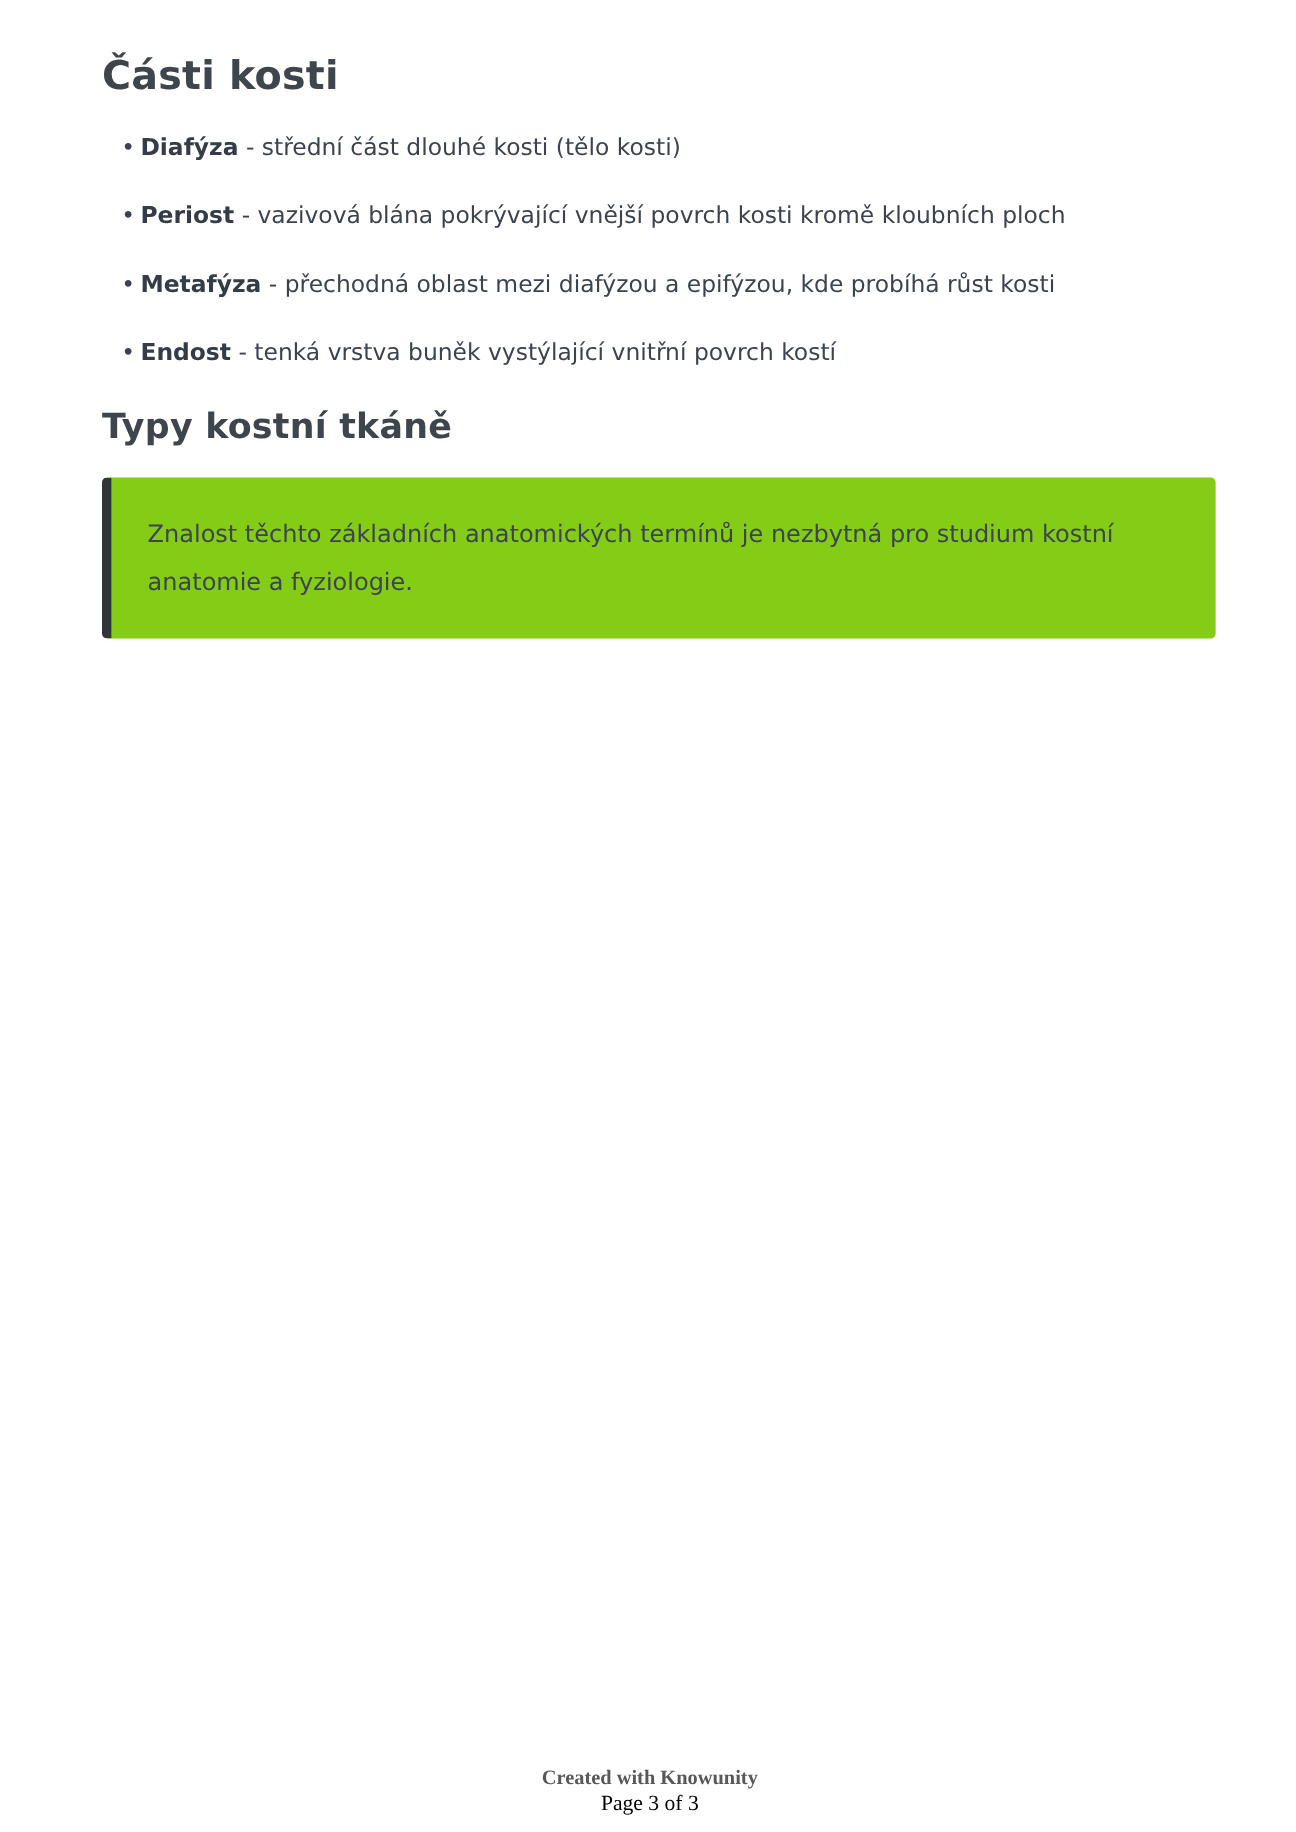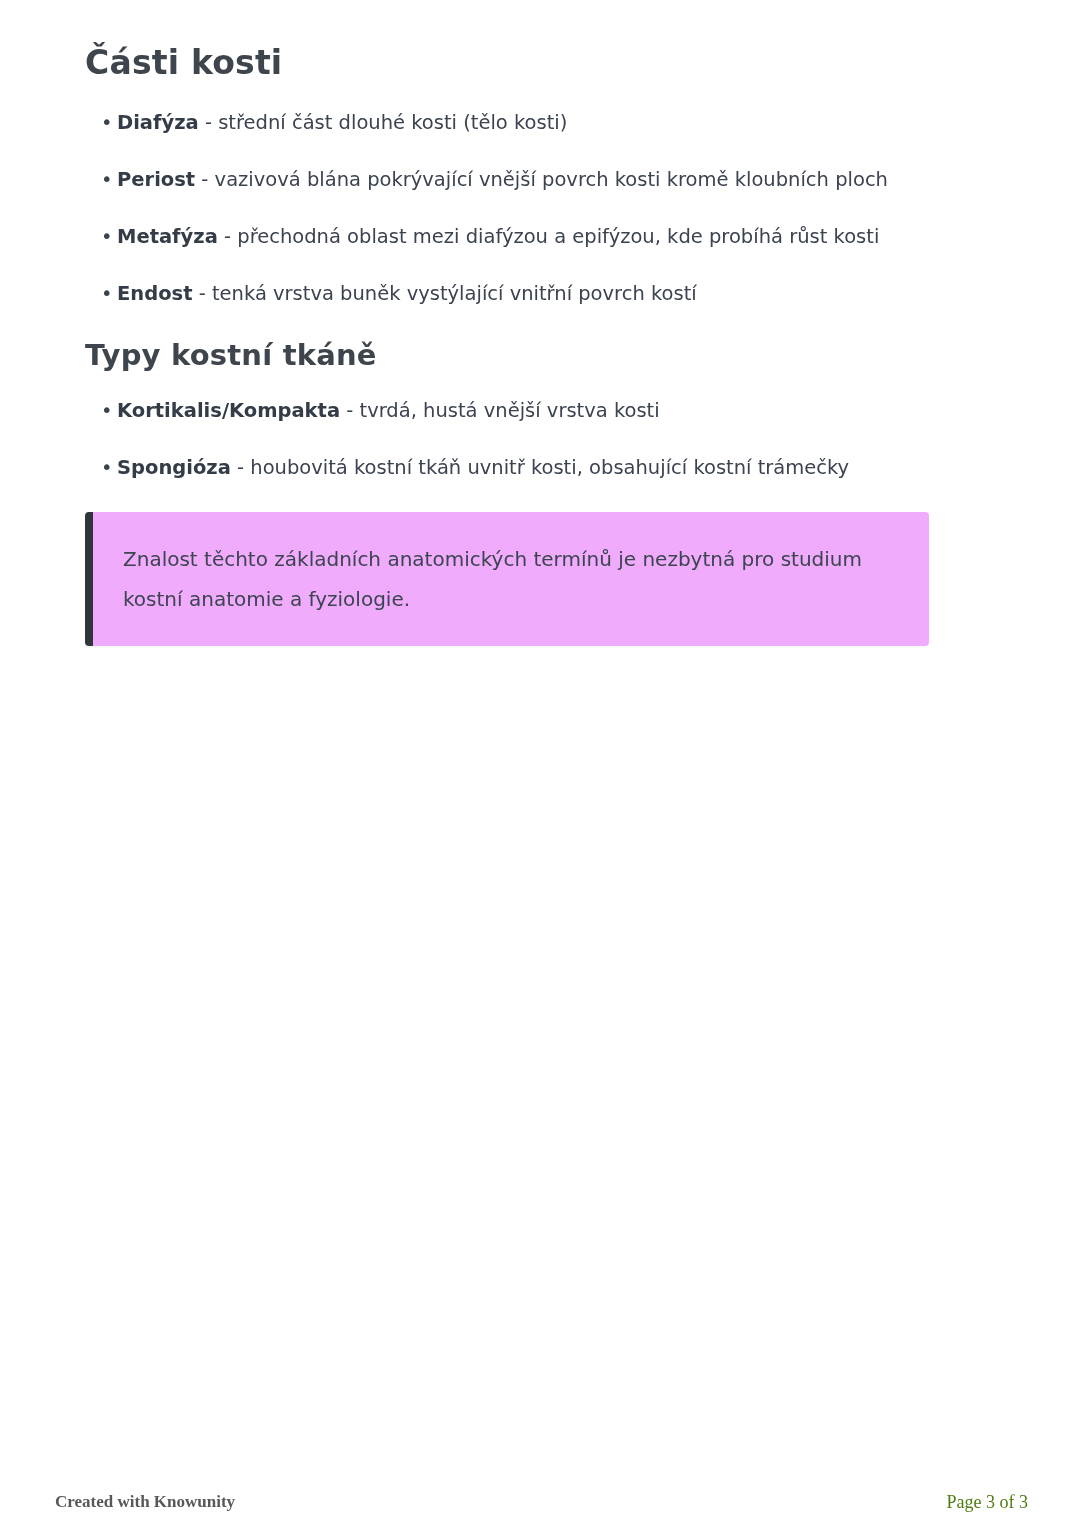--- a/index.html
+++ b/index.html
@@ -55,54 +55,55 @@
     display: inline-block;
     width: 16px;
     color: #3b4350;
   }
   ul.term-list li .term {
     font-weight: 700;
     color: #343c48;
   }
   .note-box {
     margin-top: 6px;
-    width: 844px;
+    width: 928px;
     min-height: 130px;
-    background: #f0abfc;
+    background: #84cc16;
     border-left: 8px solid #30353a;
     border-radius: 4px;
     padding: 27px 36px 27px 30px;
     box-shadow: 0 1px 2px rgba(0,0,0,0.04);
   }
   .note-box .note-text {
     font-size: 20px;
     line-height: 40px;
     color: #3c4450;
   }
   .footer {
     position: absolute;
     left: 0;
     bottom: 14px;
     width: 1080px;
     padding: 0 52px 0 55px;
     display: flex;
     justify-content: space-between;
-    align-items: flex-start;
+    align-items: center;
+    flex-direction: column;
   }
   .footer .footer-left {
     font-family: "Liberation Serif", "DejaVu Serif", serif;
     font-weight: 700;
     font-size: 17px;
     color: #585858;
   }
   .footer .footer-right {
     font-family: "Liberation Serif", "DejaVu Serif", serif;
     font-weight: 400;
     font-size: 18px;
-    color: #4d7c0f;
+    color: #000000;
   }
 </style>
 </head>
 <body>
 
 <div class="page">
   <div class="content">
 
     <h1 class="section-heading">Části kosti</h1>
 
@@ -116,28 +117,20 @@
       <li>
         <span class="bullet">•</span><span class="term">Metafýza</span><span class="desc"> - přechodná oblast mezi diafýzou a epifýzou, kde probíhá růst kosti</span>
       </li>
       <li>
         <span class="bullet">•</span><span class="term">Endost</span><span class="desc"> - tenká vrstva buněk vystýlající vnitřní povrch kostí</span>
       </li>
     </ul>
 
     <h2 class="section-heading">Typy kostní tkáně</h2>
 
-    <ul class="term-list">
-      <li>
-        <span class="bullet">•</span><span class="term">Kortikalis/Kompakta</span><span class="desc"> - tvrdá, hustá vnější vrstva kosti</span>
-      </li>
-      <li>
-        <span class="bullet">•</span><span class="term">Spongióza</span><span class="desc"> - houbovitá kostní tkáň uvnitř kosti, obsahující kostní trámečky</span>
-      </li>
-    </ul>
 
     <div class="note-box">
       <div class="note-text">Znalost těchto základních anatomických termínů je nezbytná pro studium kostní anatomie a fyziologie.</div>
     </div>
 
   </div>
 
   <div class="footer">
     <span class="footer-left">Created with Knowunity</span>
     <span class="footer-right">Page 3 of 3</span>

